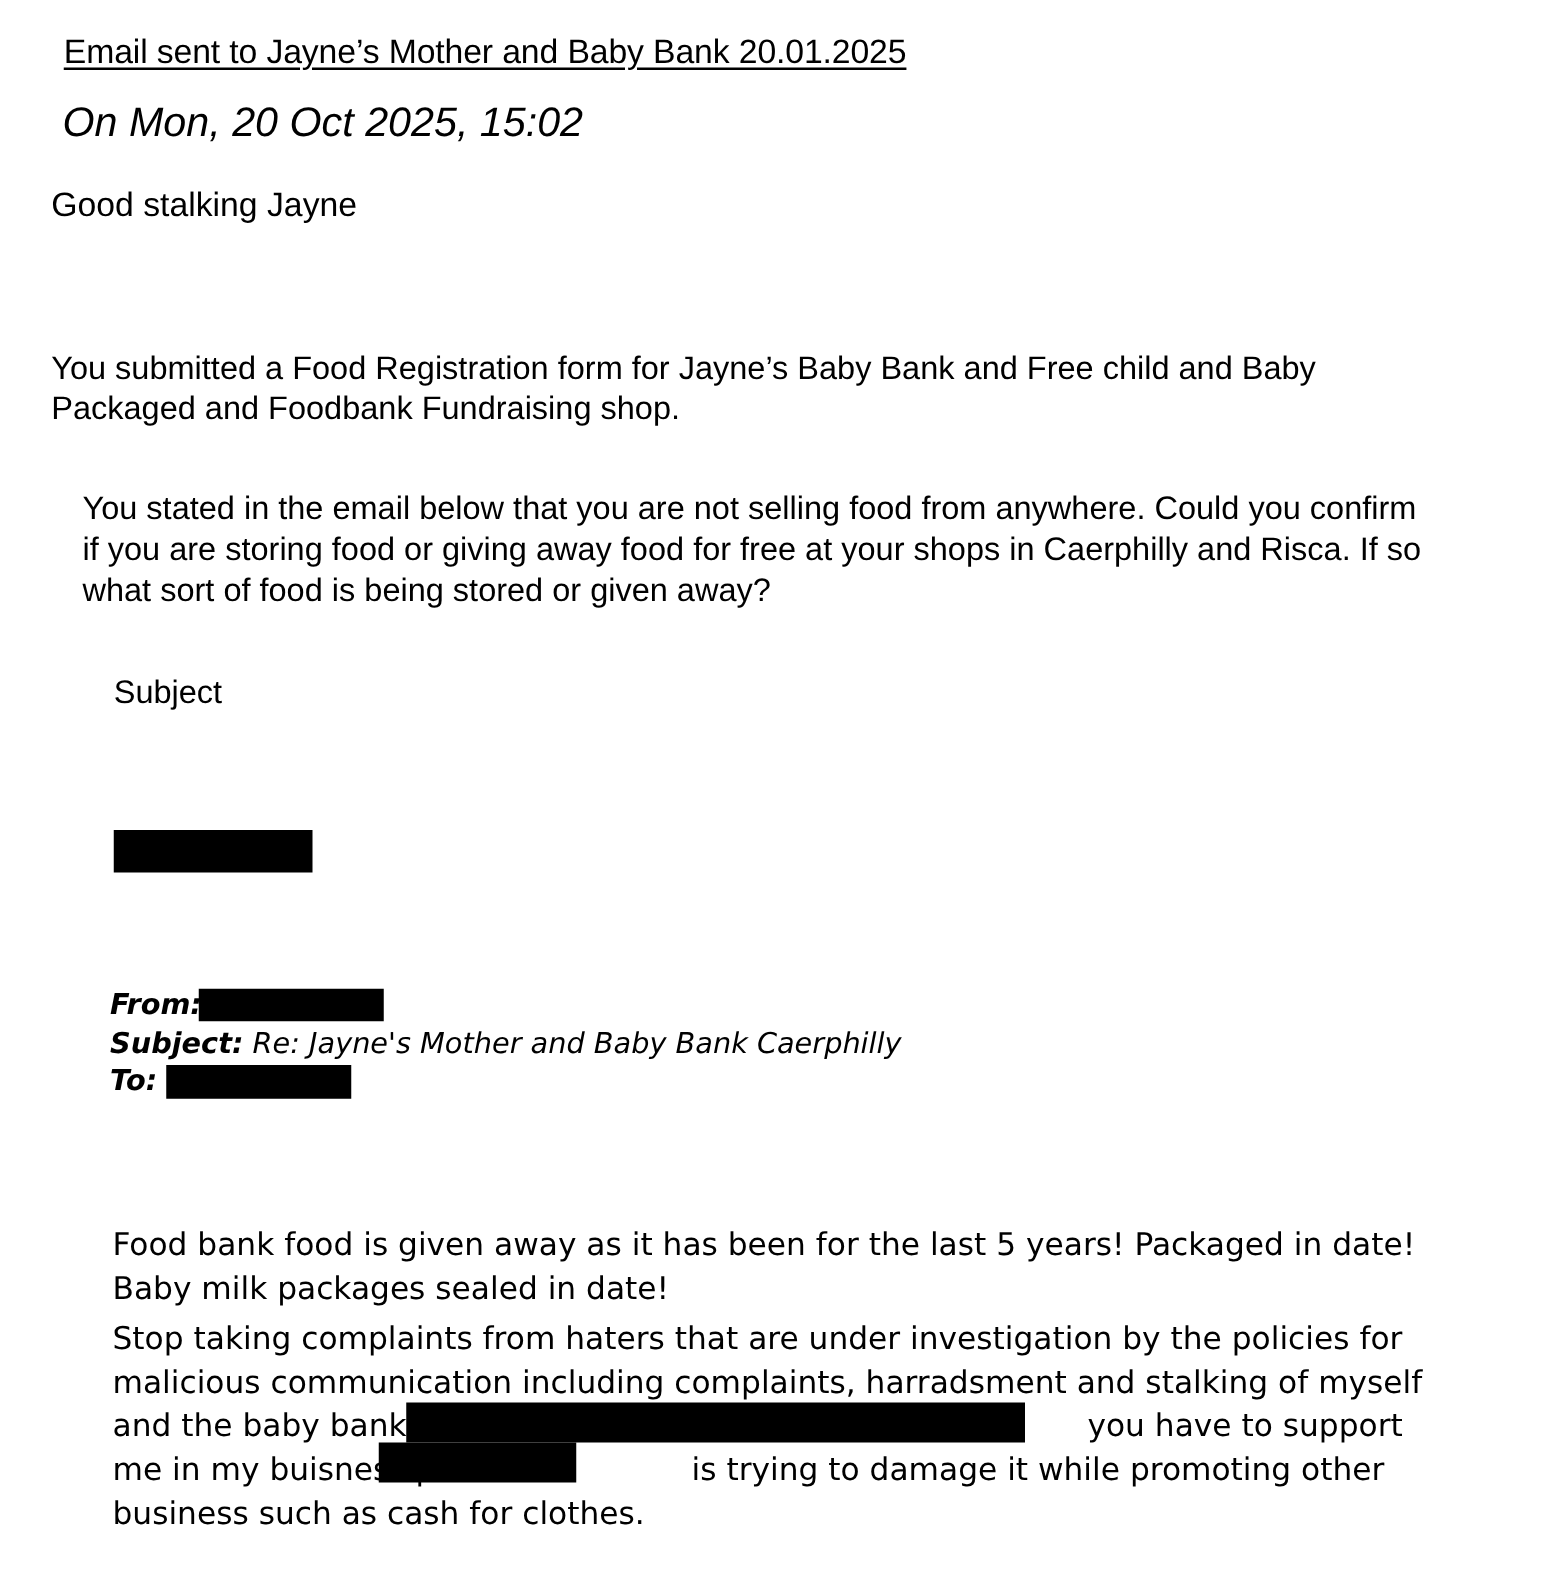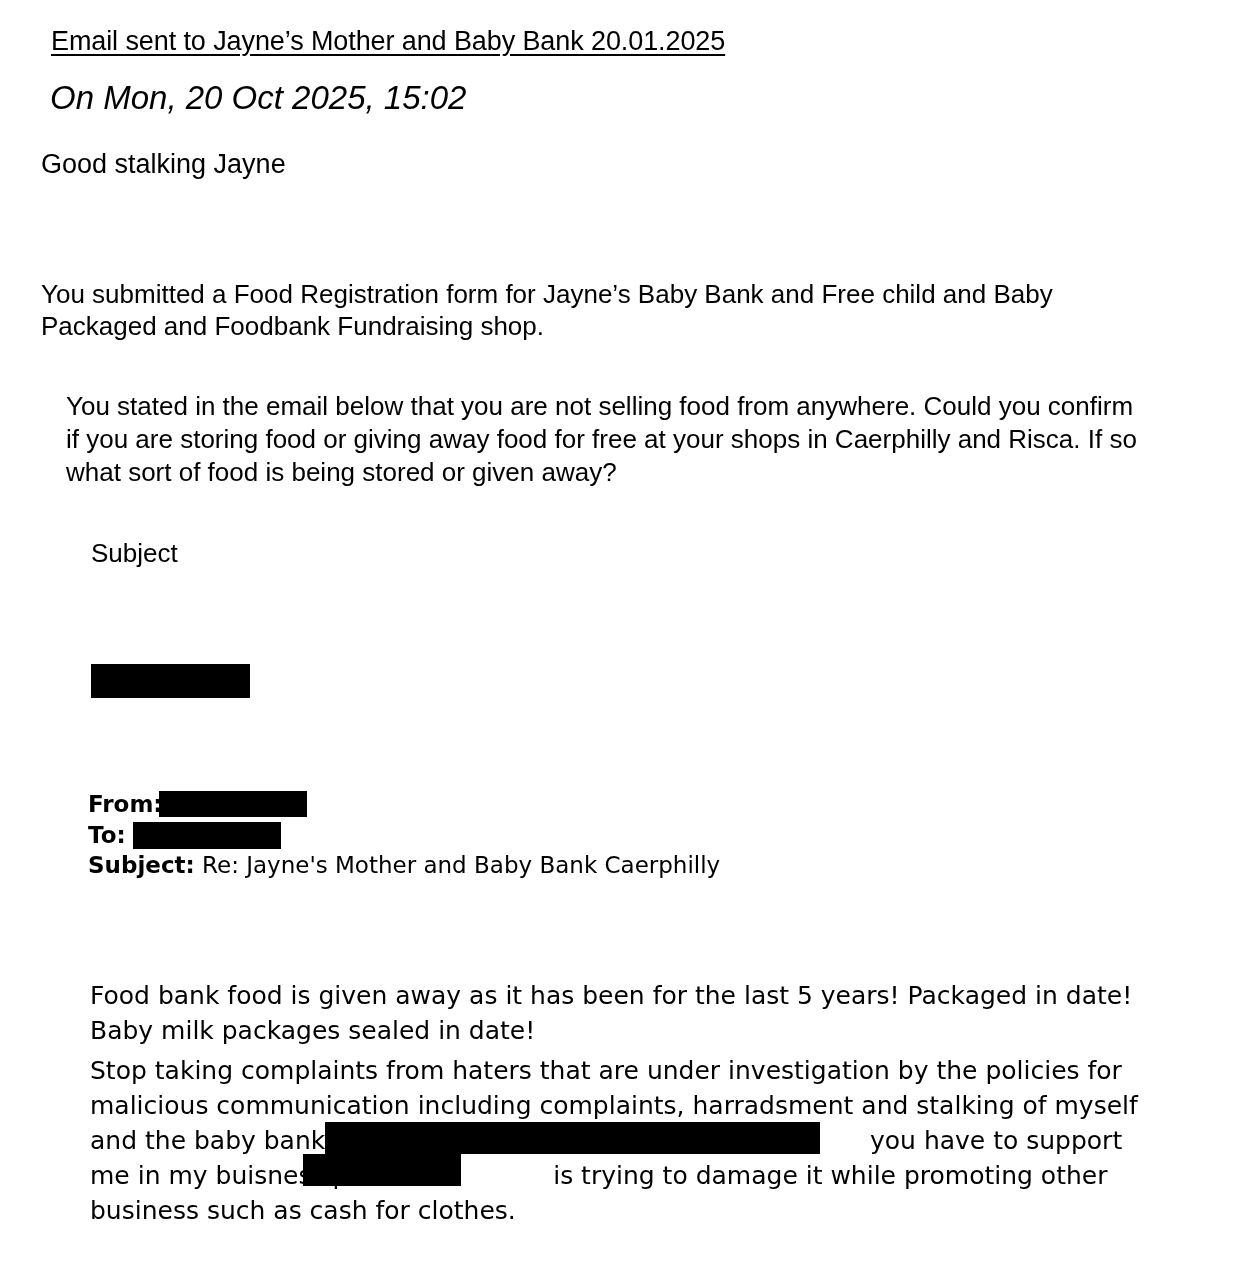--- a/index.html
+++ b/index.html
@@ -121,20 +121,21 @@
     left: 88px;
     top: 789px;
     width: 800px;
     font-size: 23px;
     line-height: 30.5px;
   }
   .hdr-line {
     position: relative;
     white-space: nowrap;
     height: 30.5px;
+    font-style: italic;
   }
   .hdr-label {
     font-weight: bold;
   }
   .hdr-value {
     font-weight: normal;
   }
   .redaction-from {
     position: absolute;
     left: 71px;
@@ -213,28 +214,28 @@
 
     <div class="hdr-block">
 
       <div class="hdr-line">
         <span class="hdr-label">From:</span>
         <span class="redaction redaction-from"></span>
       </div>
 
 
       <div class="hdr-line">
+        <span class="hdr-label">Subject:</span>
+        <span class="hdr-value">Re: Jayne's Mother and Baby Bank Caerphilly</span>
+      </div>
+
+      <div class="hdr-line">
         <span class="hdr-label">To:</span>
         <span class="redaction redaction-to"></span>
       </div>
-
-      <div class="hdr-line">
-        <span class="hdr-label">Subject:</span>
-        <span class="hdr-value">Re: Jayne's Mother and Baby Bank Caerphilly</span>
-      </div>
     </div>
 
     <div class="q-para-1">Food bank food is given away as it has been for the last 5 years! Packaged in date! Baby milk packages sealed in date!</div>
 
     <div class="q-para-2">
       <span>Stop taking complaints from haters that are under investigation by the policies for malicious communication including complaints, harradsment and stalking of myself and the baby bank.</span><span class="spacer-word">&nbsp;aaaaaaaaaaaaaaaaaaaaaaaaaaaaaaaaaa&nbsp;</span><span>you have to support me in my buisness plus</span><span class="spacer-word">&nbsp;aaaaaaaaaa&nbsp;</span><span>is trying to damage it while promoting other business such as cash for clothes.</span>
     </div>
 
     <div class="redaction redaction-inline-a"></div>
     <div class="redaction redaction-inline-b"></div>

